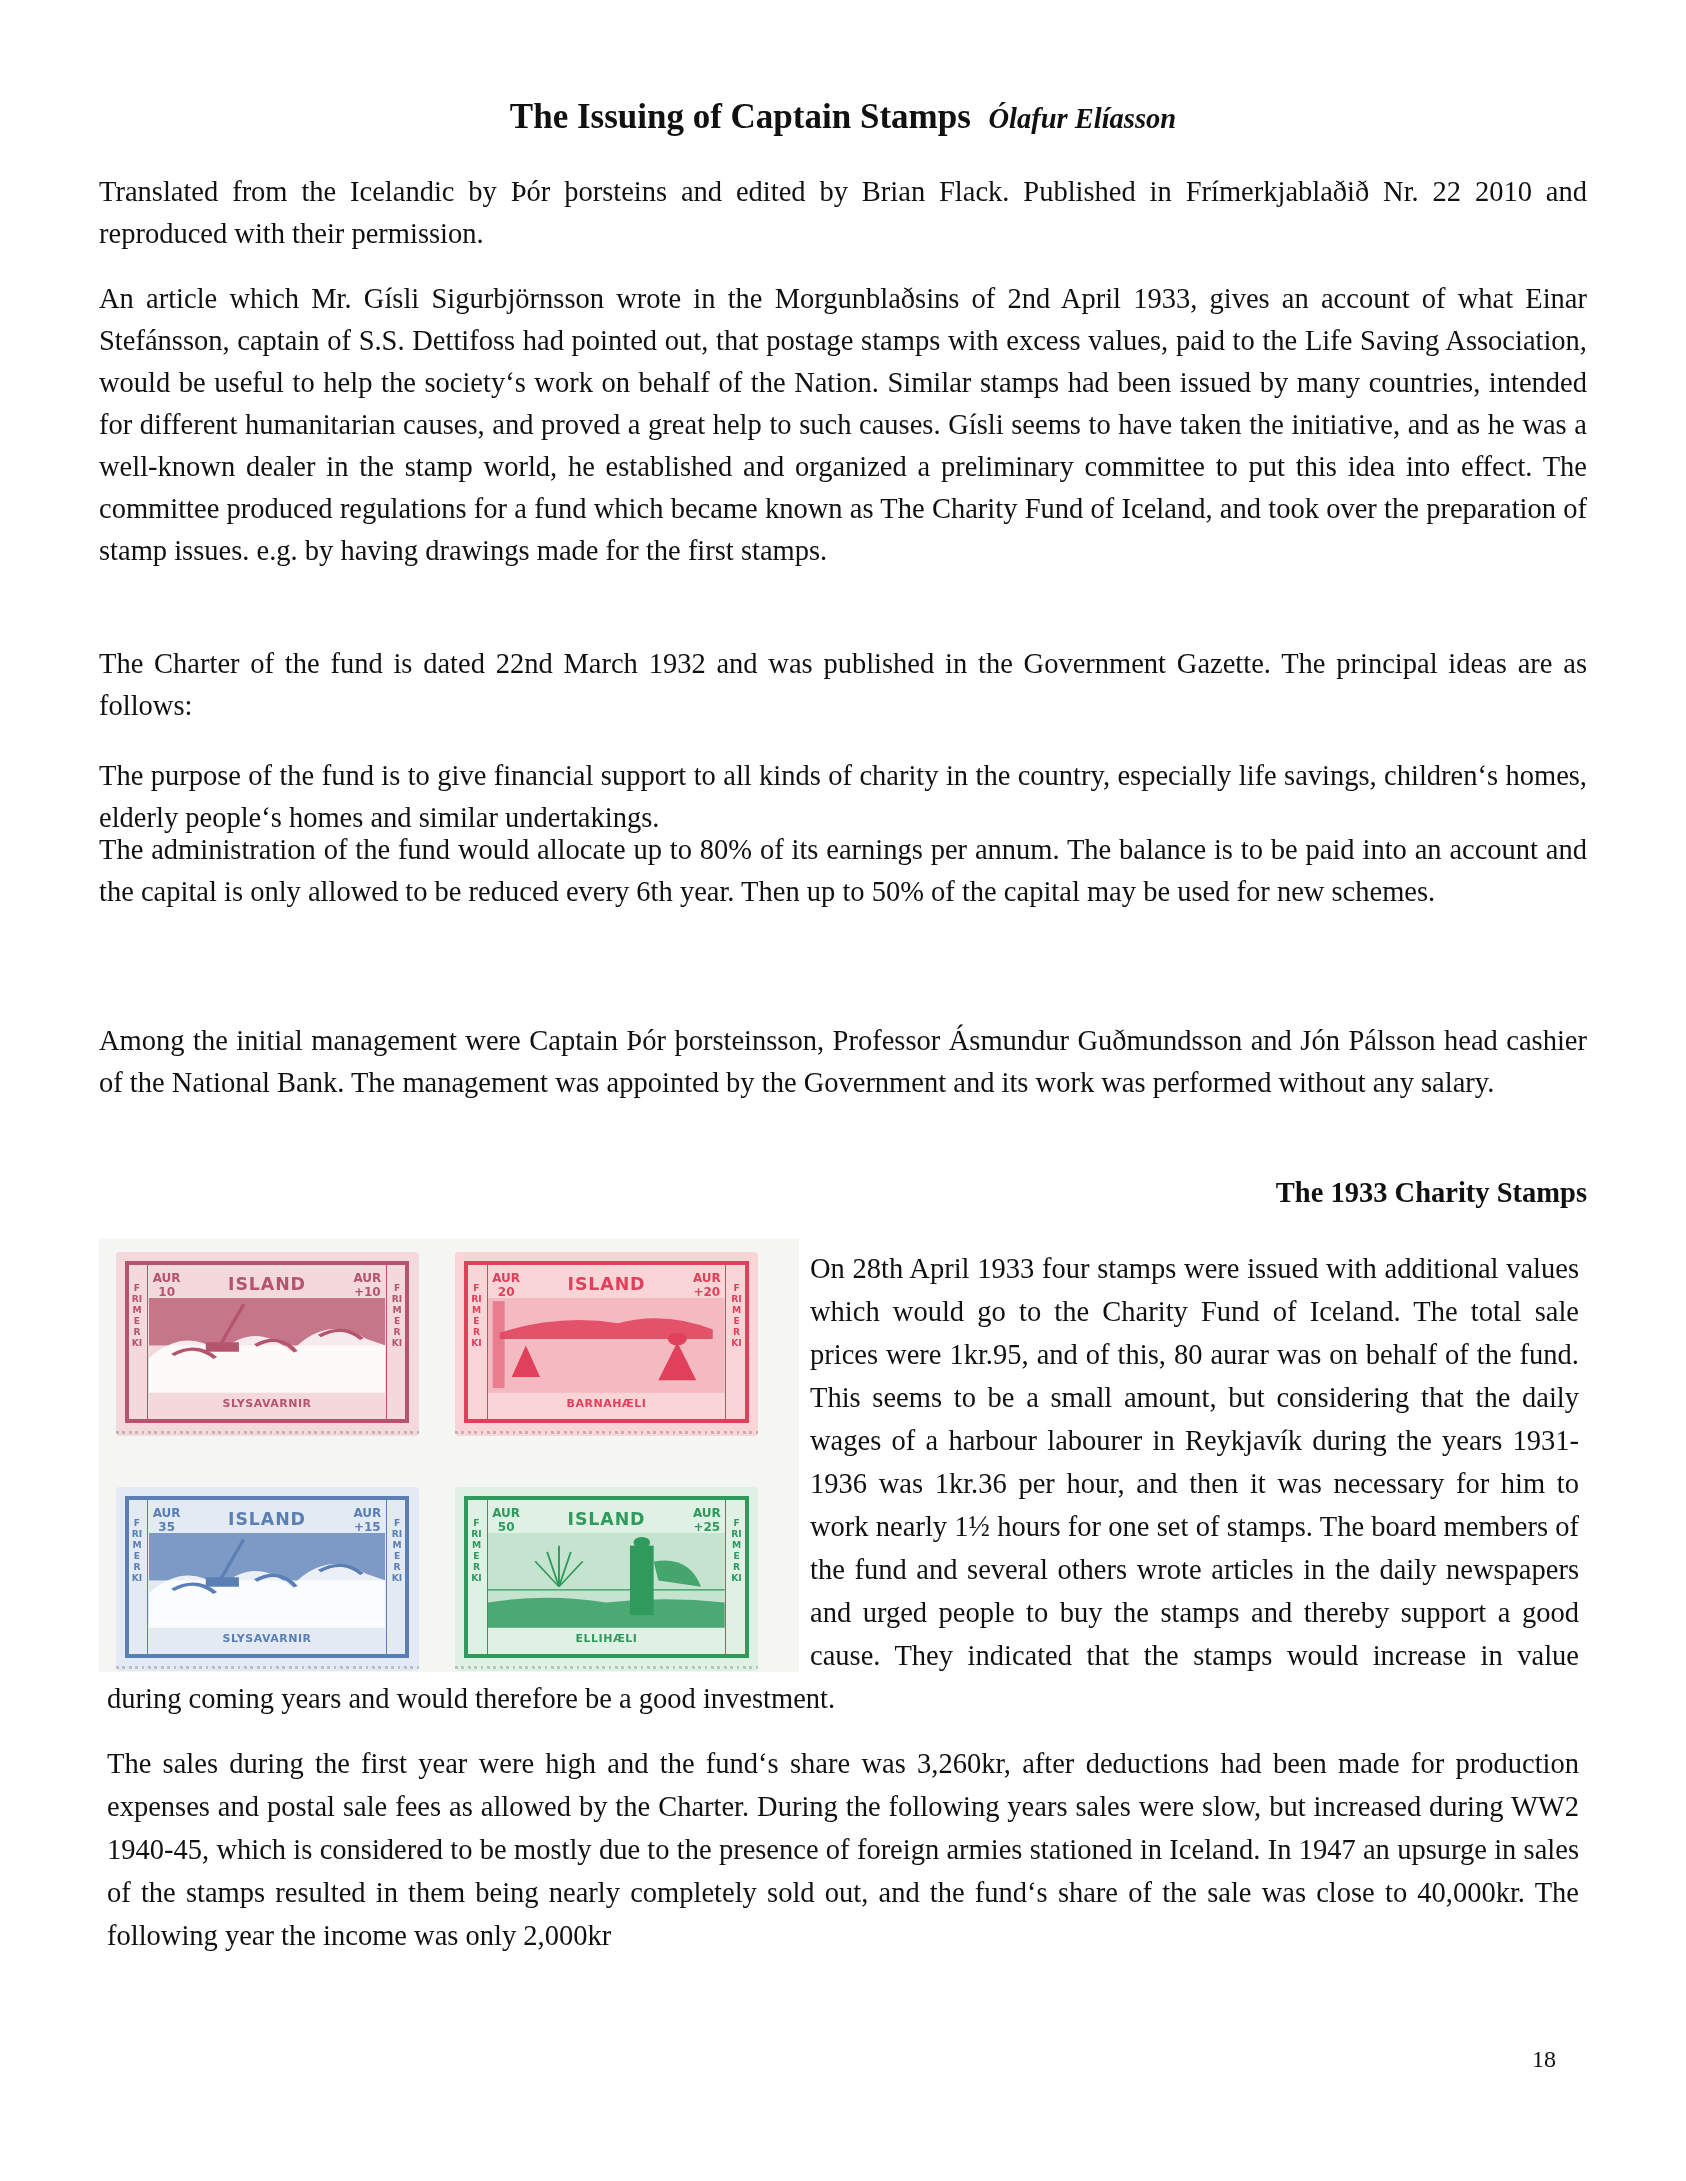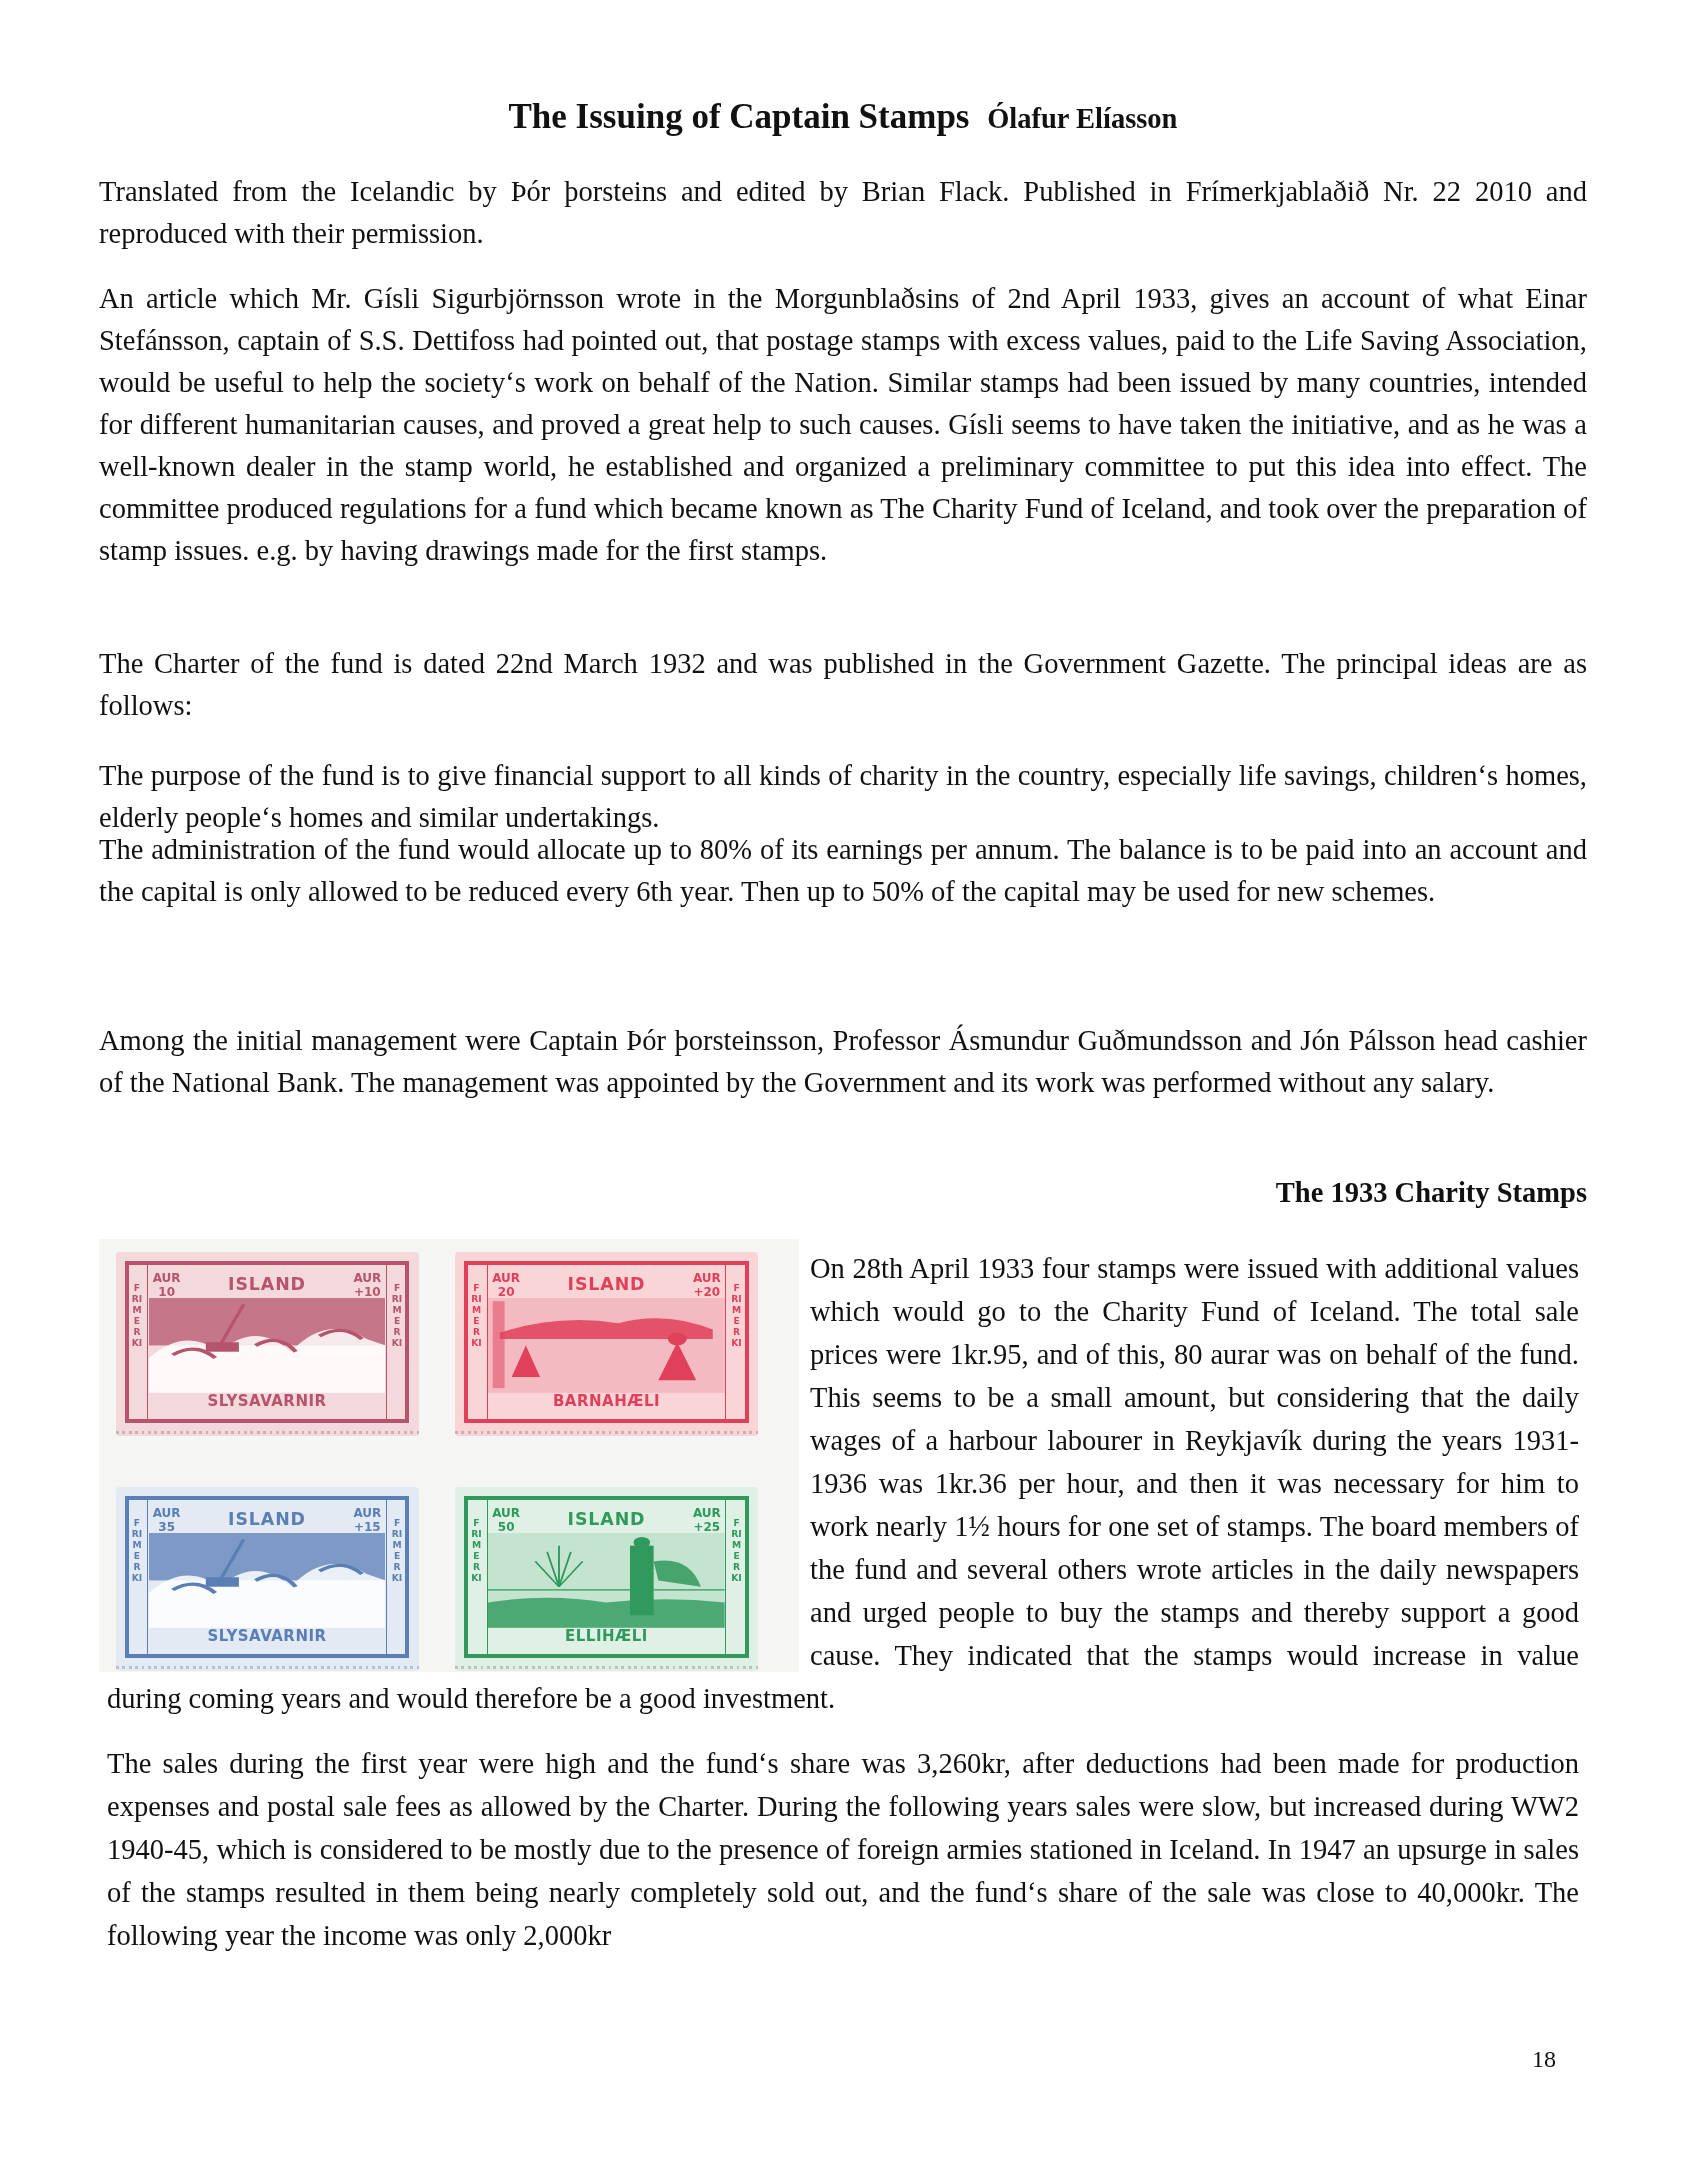--- a/index.html
+++ b/index.html
@@ -1,35 +1,35 @@
 <!DOCTYPE html>
 <html style="font-size:14.7px"><head>
   <meta charset="utf-8">
   <style>
     html, body { margin: 0; padding: 0; background: #ffffff; }
     body { width: 1686px; height: 2182px; position: relative; overflow: hidden;
            font-family: "Liberation Serif", "DejaVu Serif", serif; color: #111; }
     .page { position: absolute; left: 99px; top: 0; width: 1488px; }
     .title-line { position: absolute; left: 0; top: 97px; width: 1488px; text-align: center; white-space: nowrap; }
     .title { font-weight: bold; font-size: 35px; }
-    .author { font-weight: bold; font-size: 28.5px; margin-left: 14px; text-align: right; }
+    .author { font-weight: bold; font-style: italic; font-size: 28.5px; margin-left: 14px; text-align: right; }
     p.body { position: absolute; left: 0; width: 1488px; margin: 0; font-size: 28.5px; line-height: 42px; text-align: justify; }
     .subhead { position: absolute; left: 0; top: 1177px; width: 1488px; text-align: right; font-weight: bold; font-size: 28.5px; }
     .float-wrap { position: absolute; left: 0; top: 1239px; width: 1488px; }
     .stamps { float: left; width: 700px; height: 433px; margin: 0 11px 0 0; position: relative; background: #f5f6f4; }
     .float-text { font-size: 28.5px; line-height: 43px; text-align: justify; margin: 8px; }
     .stamp { position: absolute; width: 204px; height: 170px; border-radius: 3.7px; }
     .stamp .frame { position: absolute; left: 9.2px; top: 9.2px; right: 9.2px; bottom: 13px; border: 4.6px solid; }
     .stamp .inner { position: absolute; left: 18.4px; right: 18.4px; top: 0; bottom: 0; border-left: 1.8px solid; border-right: 1.8px solid; }
     .stamp .country { position: absolute; left: 0; right: 0; top: 9.2px; text-align: center; font-family: "DejaVu Sans", sans-serif; font-weight: bold; font-size: 17.4px; letter-spacing: 0.9px; }
     .stamp .val { position: absolute; top: 7.3px; font-family: "DejaVu Sans", sans-serif; font-weight: bold; font-size: 12px; line-height: 13.8px; text-align: center; }
     .stamp .val.l { left: 7.3px; } .stamp .val.r { right: 7.3px; }
     .stamp .side { position: absolute; top: 16.5px; width: 13px; font-family: "DejaVu Sans", sans-serif; font-weight: bold; font-size: 9.2px; line-height: 11px; text-align: center; word-break: break-all; }
     .stamp .side.l { left: 1.8px; } .stamp .side.r { right: 1.8px; }
-    .stamp .caption { position: absolute; left: 0; right: 0; bottom: 9.2px; text-align: center; font-family: "DejaVu Sans", sans-serif; font-size: 15px; font-weight: bold; letter-spacing: 0.5px; }
+    .stamp .caption { position: absolute; left: 0; right: 0; bottom: 9.2px; text-align: center; font-family: "DejaVu Sans", sans-serif; font-size: 11px; font-weight: bold; letter-spacing: 0.5px; }
     .stamp .scene { position: absolute; left: 20px; right: 20px; top: 33px; bottom: 26px; }
     .perf { position: absolute; left: 0; right: 0; height: 3.7px; bottom: 1.8px; background: repeating-linear-gradient(90deg, rgba(0,0,0,0.18) 0 2.8px, transparent 2.8px 6.4px); }
     .page-number { position: absolute; left: 1433px; top: 2046px; font-size: 24px; }
   </style>
 </head>
 <body>
 
 <div class="page">
 
   <div class="title-line">

